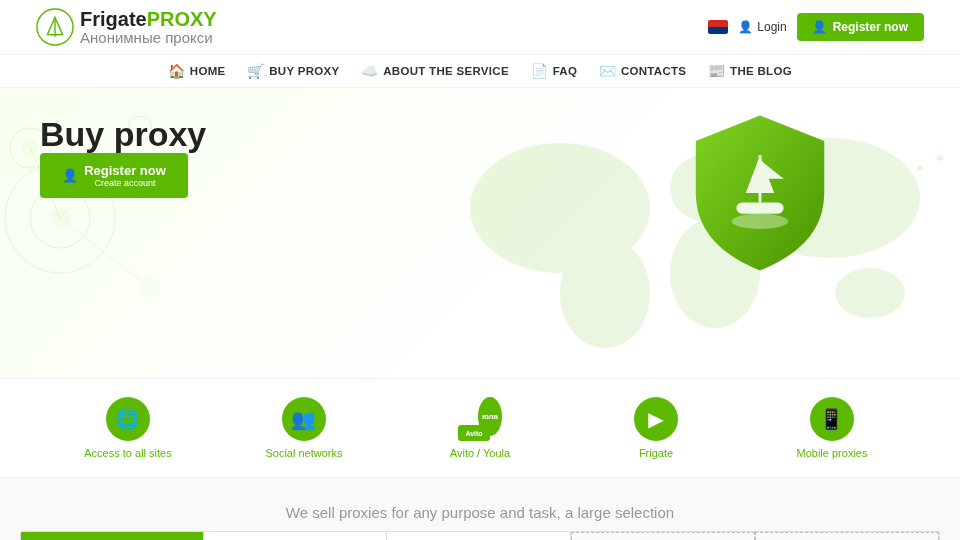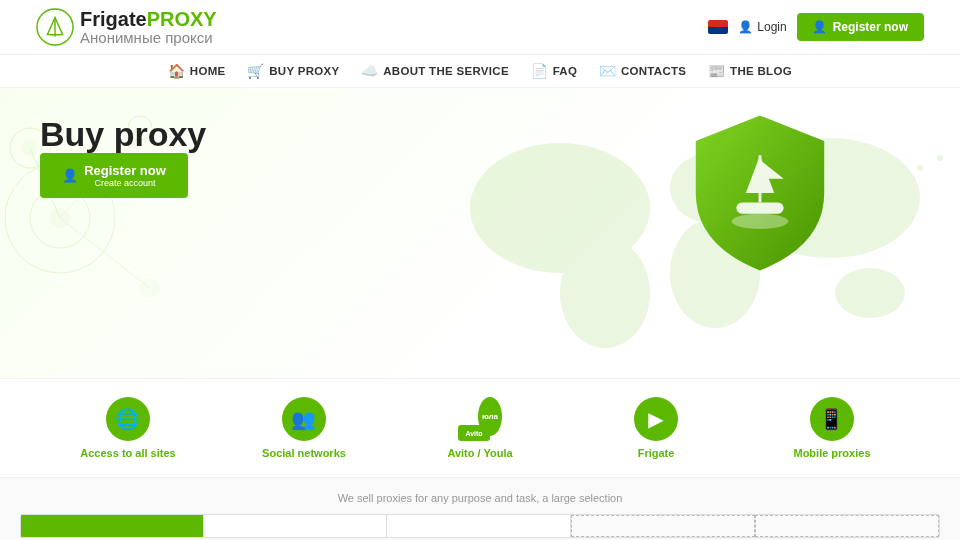--- a/index.html
+++ b/index.html
@@ -198,41 +198,41 @@
       border-radius: 50%;
       background: #5cb800;
       display: flex;
       align-items: center;
       justify-content: center;
       color: white;
       font-size: 20px;
     }
     .feature-label {
       font-size: 11px;
-      font-weight: 700;
+      font-weight: 400;
       color: #5cb800;
       text-align: center;
     }
 
     
     .select-section {
       background: #f9f9f9;
       padding: 12px 20px 8px;
       text-align: center;
       border-top: 1px solid #eee;
     }
     .select-title {
       font-size: 20px;
       font-weight: 700;
       color: #222;
     }
     .select-desc {
-      font-size: 11px;
+      font-size: 15px;
       color: #999;
-      margin-top: 2px;
+      margin-top: 14px;
       margin-bottom: 10px;
     }
 
     
     .proxy-tabs {
       display: flex;
       gap: 0;
       border: 1px solid #ddd;
       border-radius: 2px;
       overflow: hidden;

